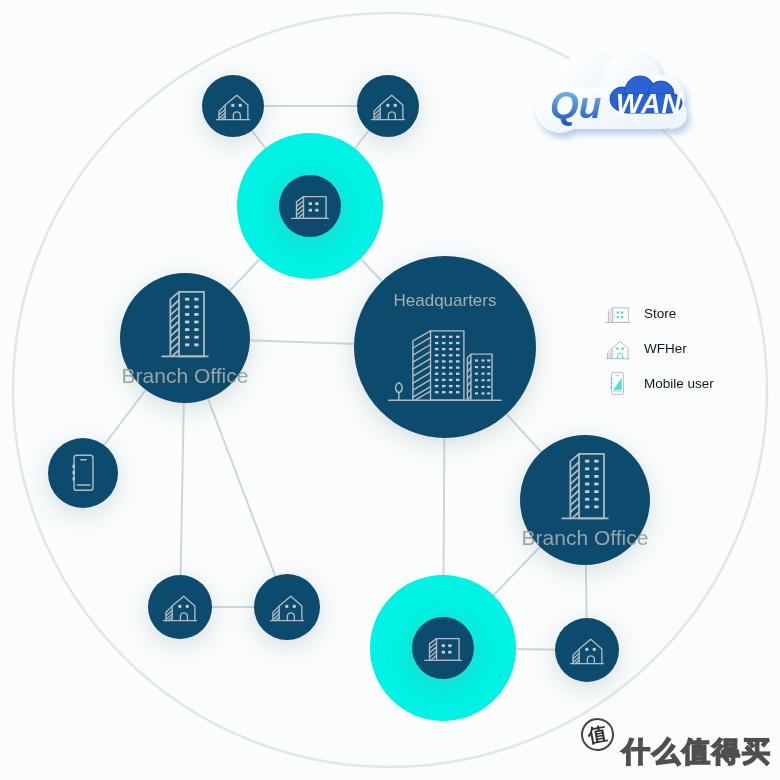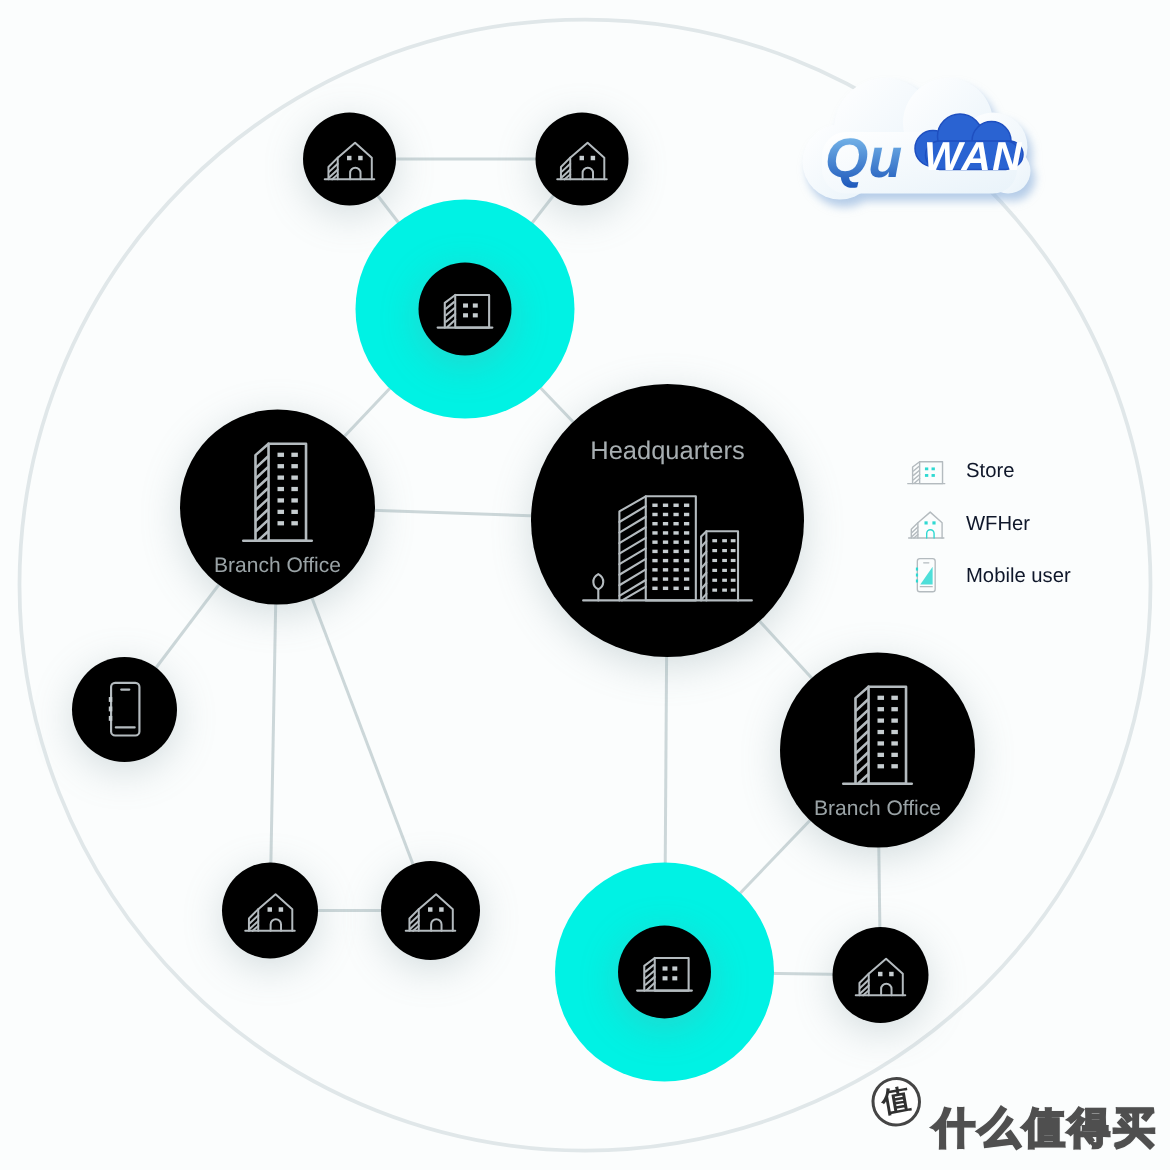--- a/index.html
+++ b/index.html
@@ -1,24 +1,24 @@
 <!DOCTYPE html>
 <html><head>
 <meta charset="utf-8">
 <style>
   html,body{margin:0;padding:0;}
   .stage{position:relative;width:780px;height:780px;background:#fbfdfd;overflow:hidden;
          font-family:"Liberation Sans",sans-serif;}
   #edges-svg{position:absolute;left:0;top:0;}
-  .node{position:absolute;background:#000000;border-radius:50%;
+  .node{position:absolute;background:#0c4a6e;border-radius:50%;
         display:flex;flex-direction:column;align-items:center;justify-content:center;
         box-shadow:0 6px 26px rgba(122,146,152,0.30);}
   .halo{position:absolute;border-radius:50%;
         background:radial-gradient(circle,#00f2e4 0%,#00f2e4 80%,rgba(0,242,228,0.42) 86%,rgba(0,242,228,0.14) 94%,rgba(0,242,228,0) 100%);}
-  .node-label{color:#9aa3a6;font-size:14px;margin-top:5px;white-space:nowrap;}
+  .node-label{color:#9aa3a6;font-size:21px;margin-top:5px;white-space:nowrap;}
   .node-label.top{color:#a7aeb1;font-size:17px;margin:0 0 8px 0;}
   .icon-wrap{display:flex;align-items:center;justify-content:center;}
   .icon-wrap svg{display:block;}
 
   .cloud{position:absolute;left:514px;top:32px;width:188px;height:118px;}
   .cloud svg{display:block;filter:drop-shadow(3px 5px 3px rgba(125,165,215,0.55));}
 
   .legend{position:absolute;left:600px;top:301px;display:flex;flex-direction:column;gap:10px;}
   .legend-row{display:flex;align-items:center;height:25px;}
   .legend-icon{width:34px;display:flex;justify-content:center;align-items:center;}

